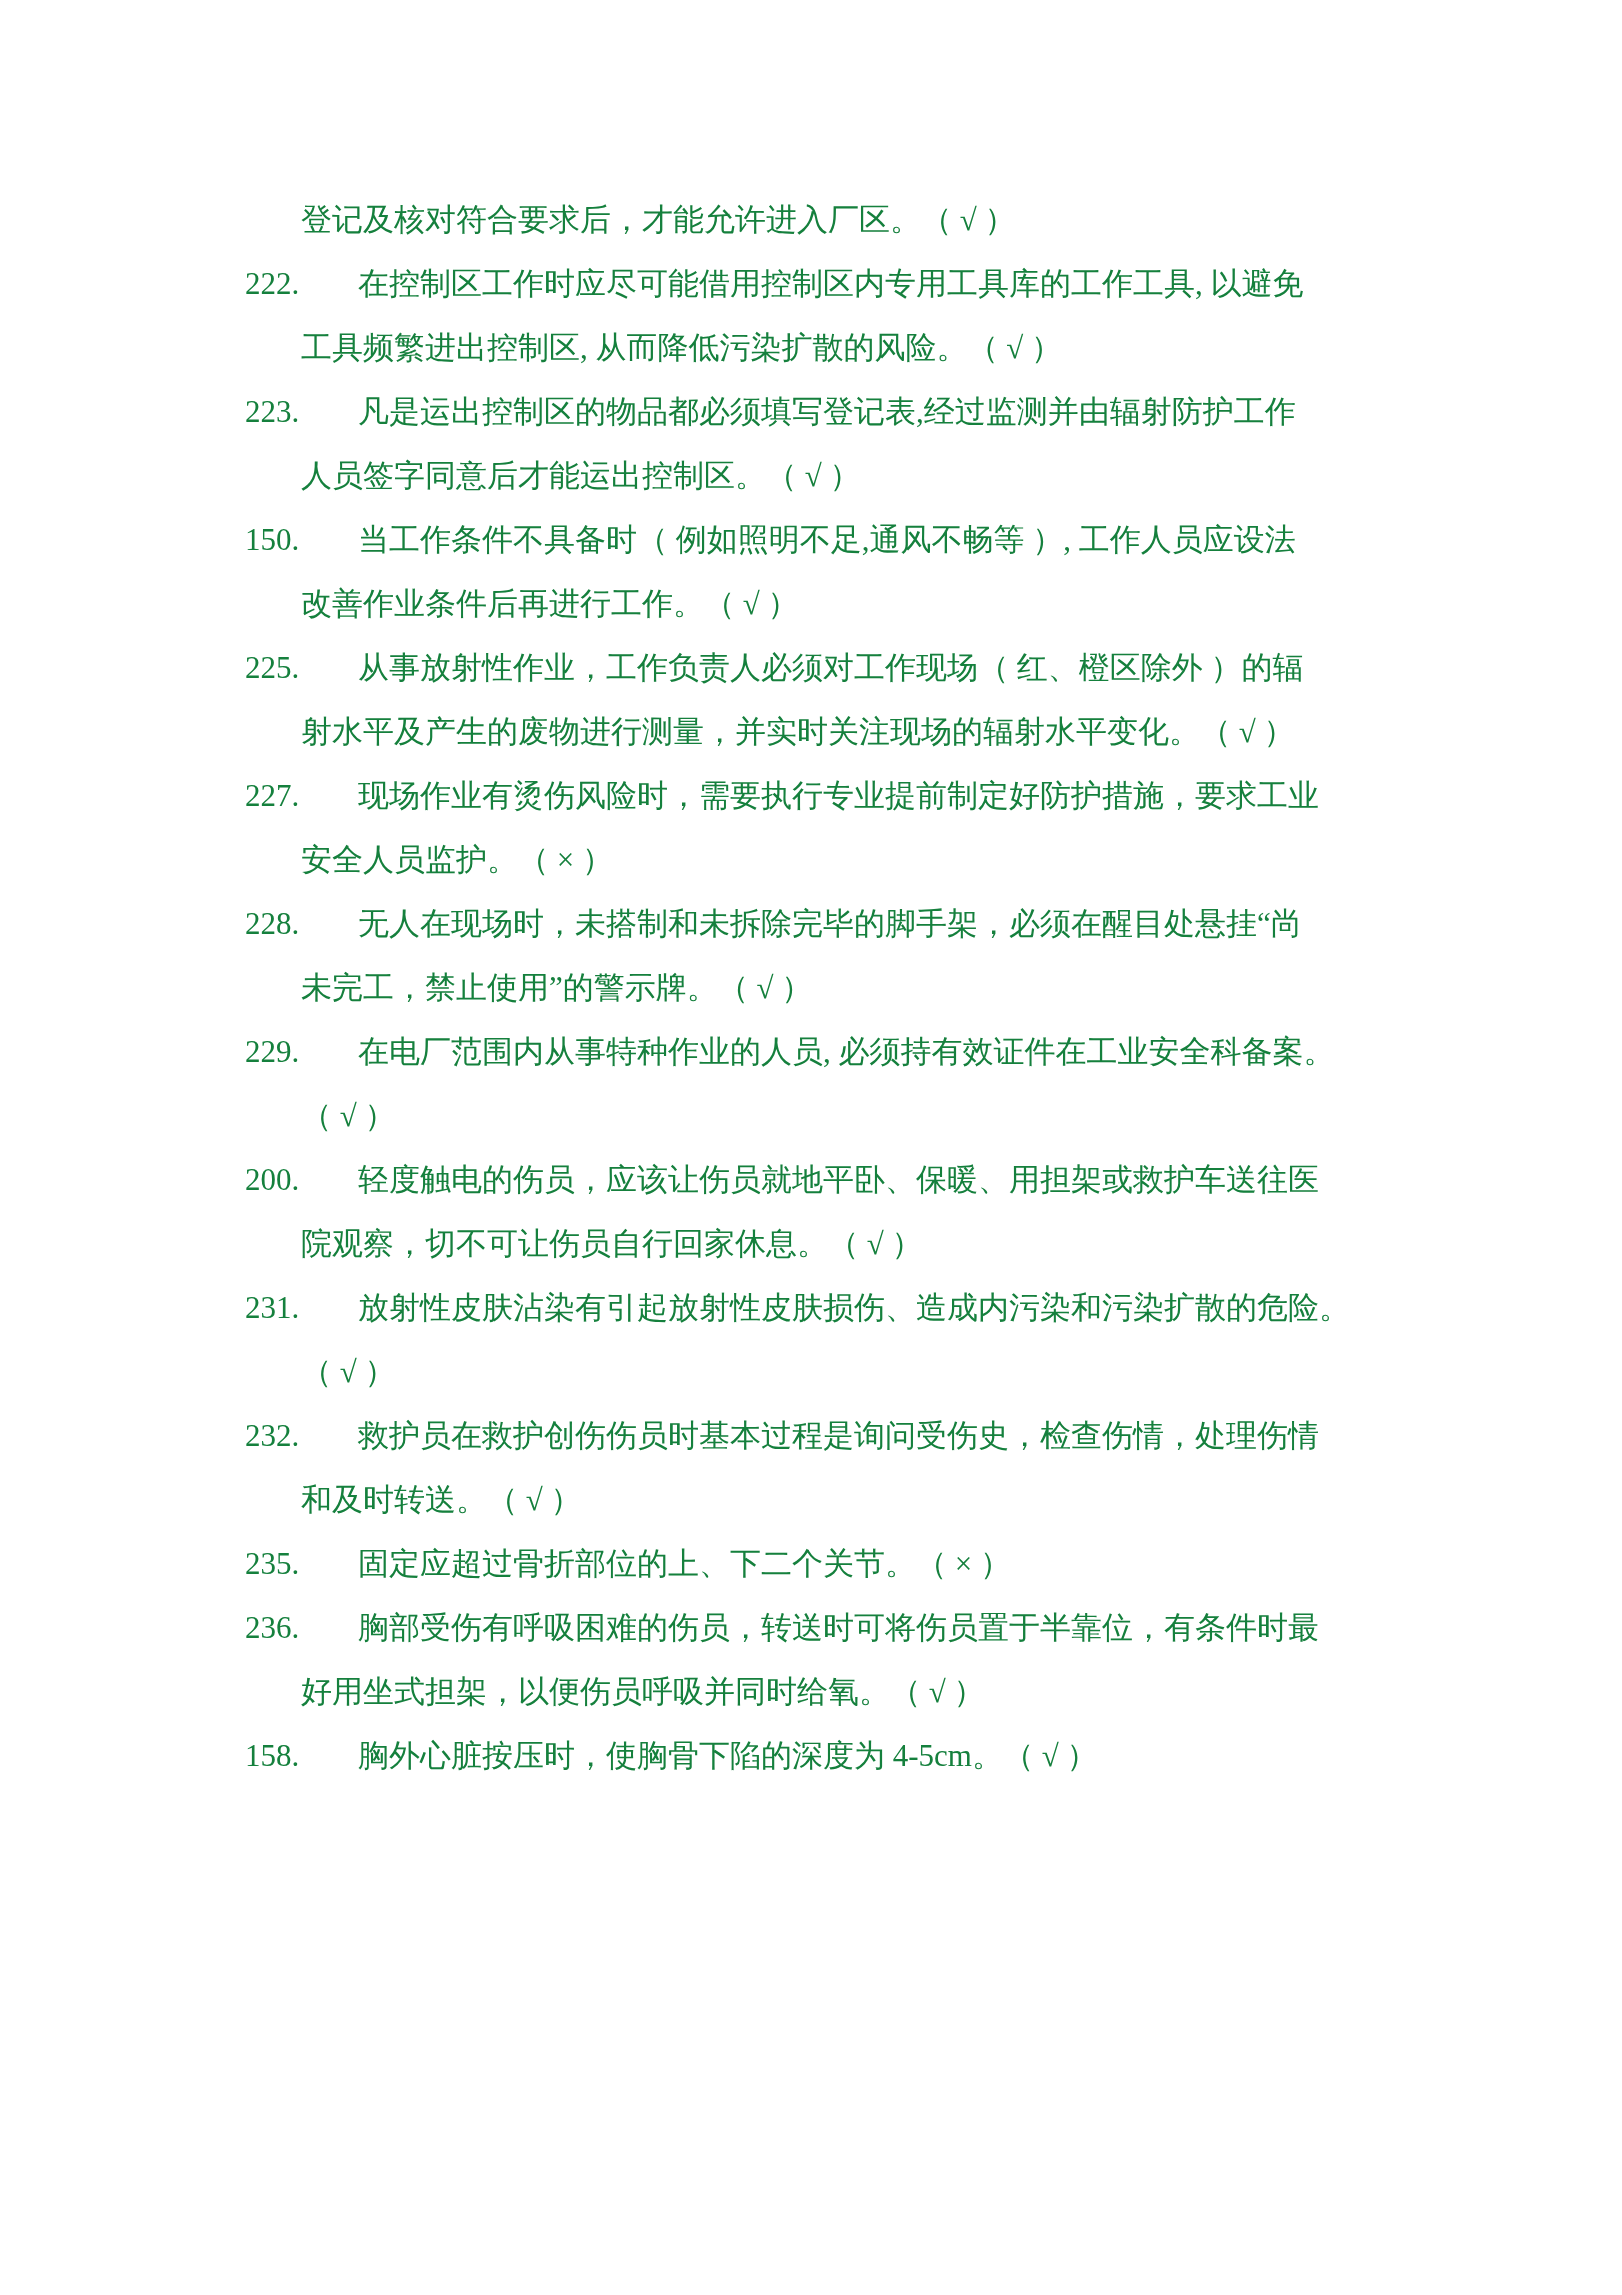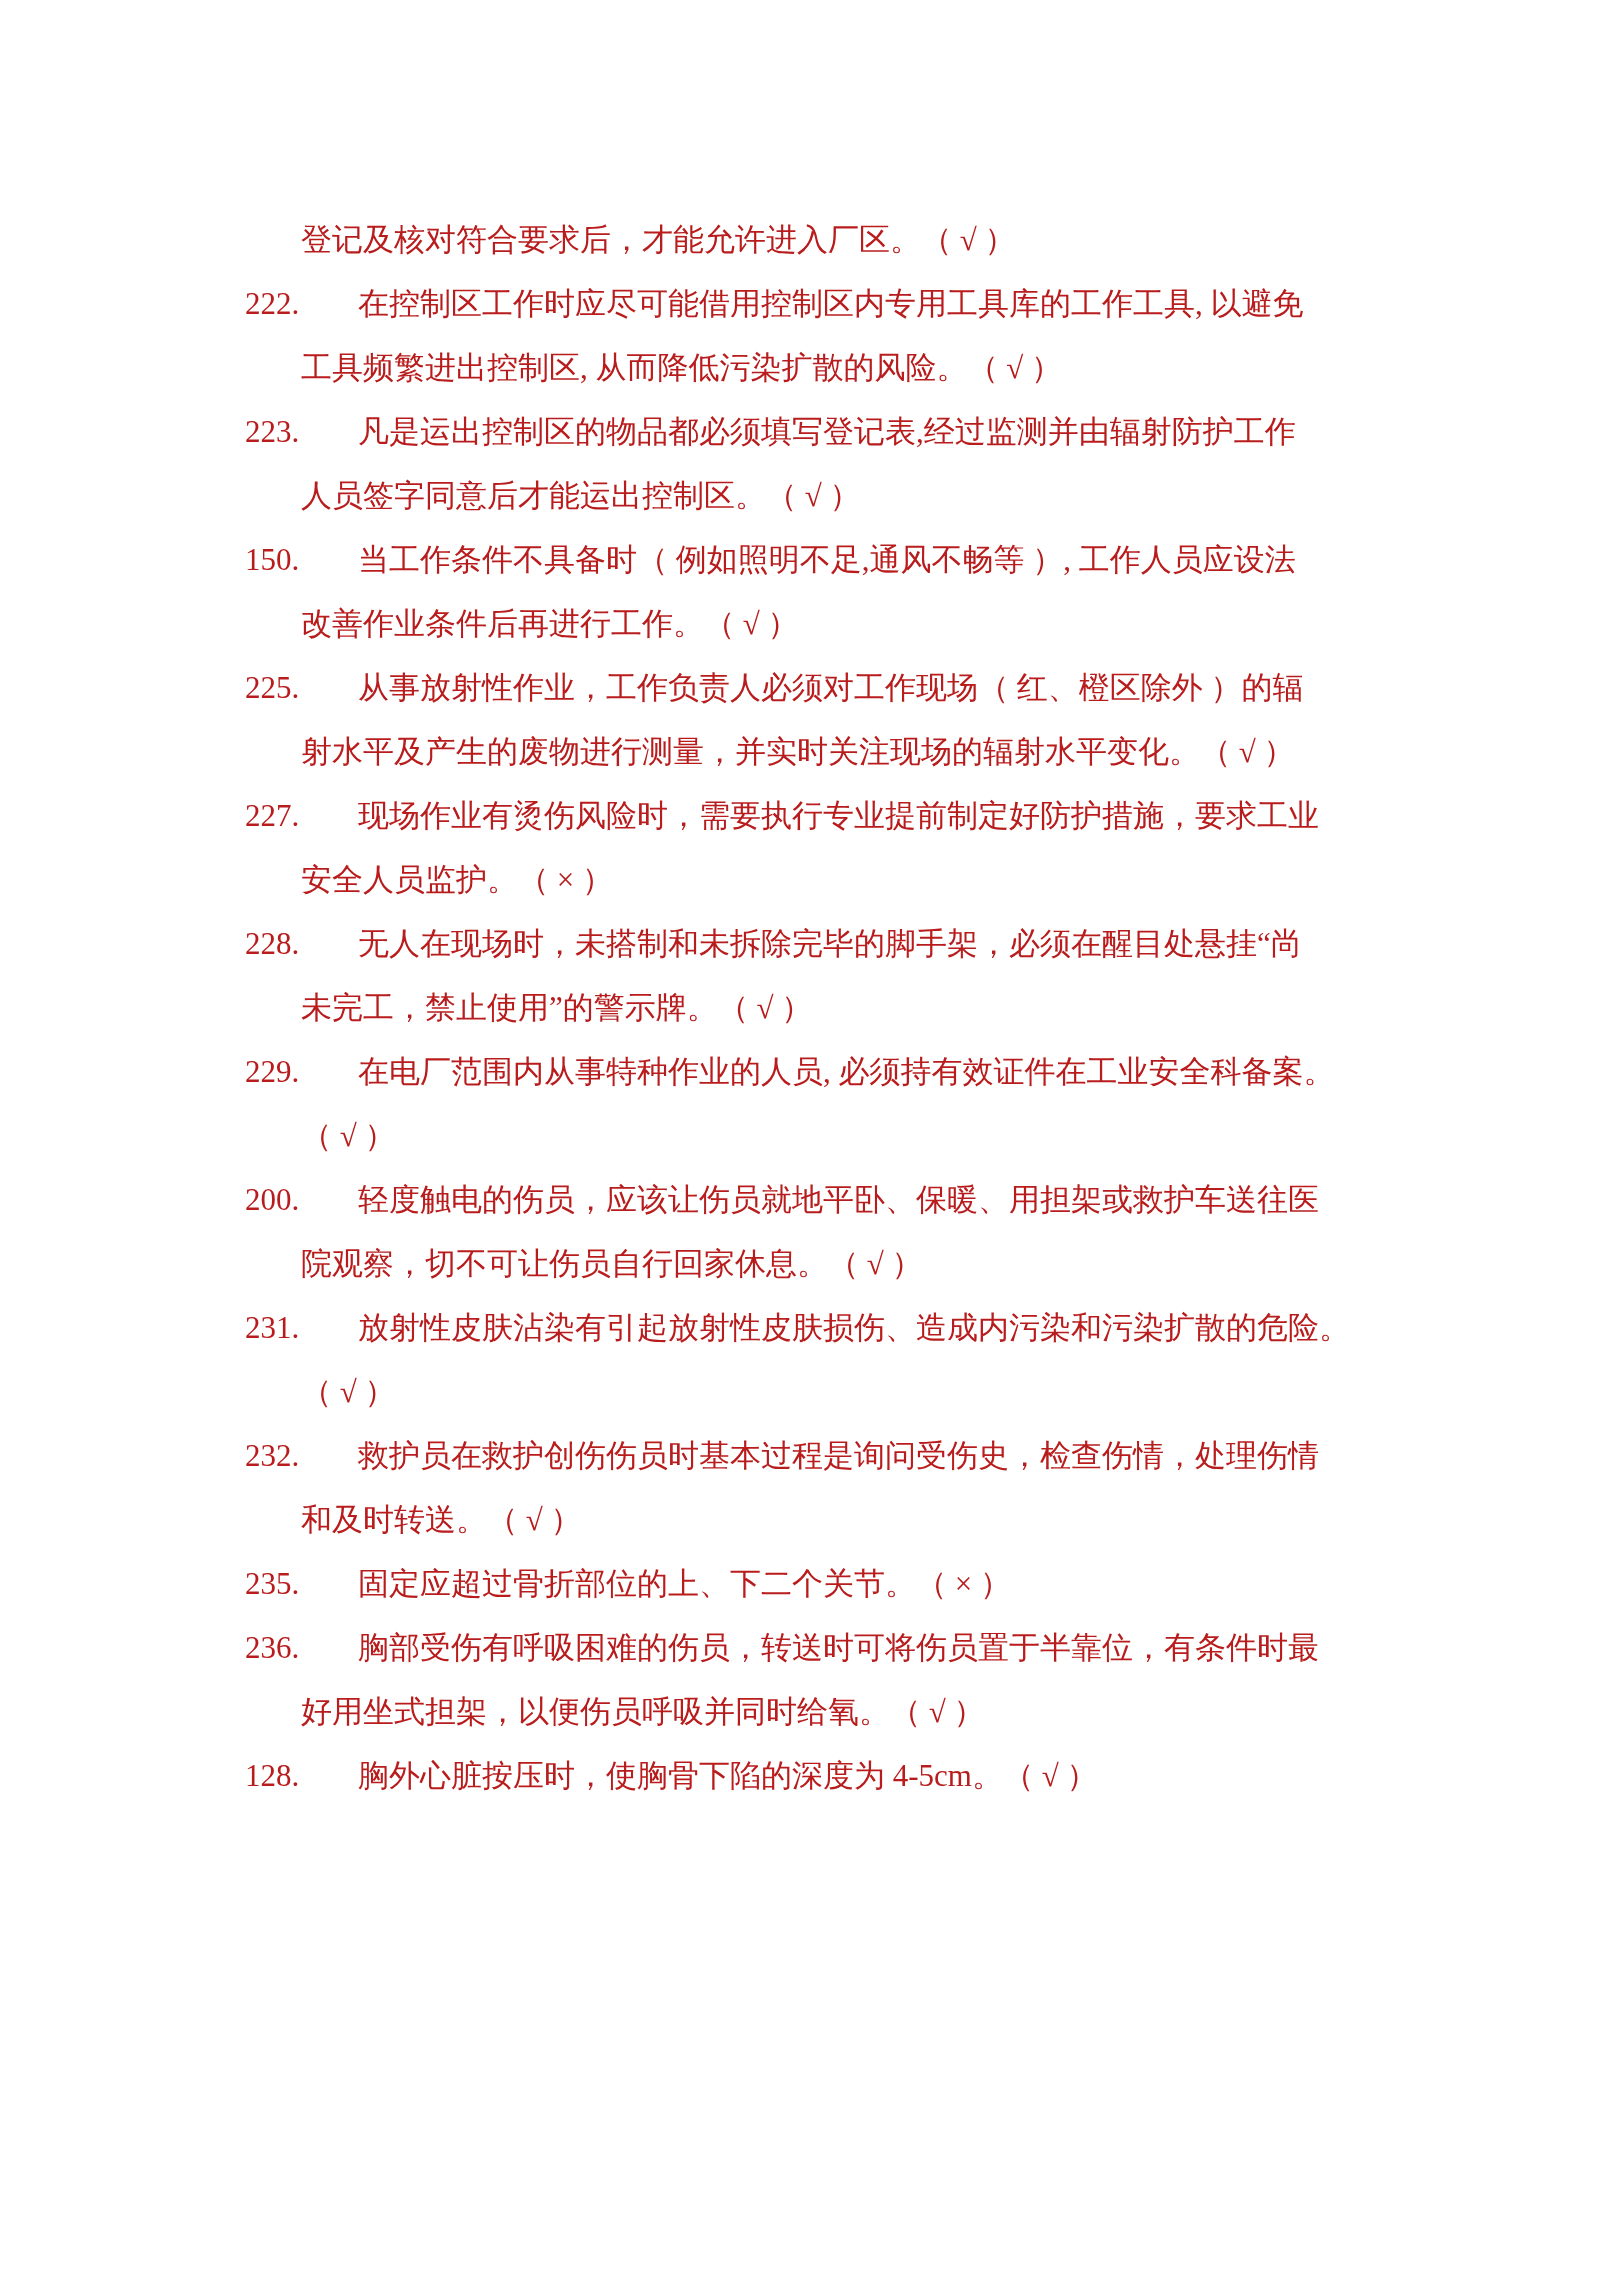--- a/index.html
+++ b/index.html
@@ -7,25 +7,25 @@
     width: 1623px;
     height: 2295px;
     background: #ffffff;
     position: relative;
     overflow: hidden;
     font-family: "Liberation Serif", "DejaVu Serif", serif;
   }
   .question-list {
     position: absolute;
     left: 245px;
-    top: 208px;
+    top: 188px;
     width: 1142px;
     font-size: 31px;
     line-height: 64px;
-    color: #b91c1c;
+    color: #15803d;
   }
   .item {
     padding-left: 56px;
     text-indent: -56px;
     white-space: pre-line;
     text-align: left;
   }
   .item.cont {
     text-indent: 0;
   }
@@ -58,15 +58,15 @@
 （ √ ）</span></div>
   <div class="item"><span class="num">200.</span><span class="txt">轻度触电的伤员，应该让伤员就地平卧、保暖、用担架或救护车送往医
 院观察，切不可让伤员自行回家休息。（ √ ）</span></div>
   <div class="item"><span class="num">231.</span><span class="txt">放射性皮肤沾染有引起放射性皮肤损伤、造成内污染和污染扩散的危险。
 （ √ ）</span></div>
   <div class="item"><span class="num">232.</span><span class="txt">救护员在救护创伤伤员时基本过程是询问受伤史，检查伤情，处理伤情
 和及时转送。（ √ ）</span></div>
   <div class="item"><span class="num">235.</span><span class="txt">固定应超过骨折部位的上、下二个关节。（ × ）</span></div>
   <div class="item"><span class="num">236.</span><span class="txt">胸部受伤有呼吸困难的伤员，转送时可将伤员置于半靠位，有条件时最
 好用坐式担架，以便伤员呼吸并同时给氧。（ √ ）</span></div>
-  <div class="item"><span class="num">128.</span><span class="txt">胸外心脏按压时，使胸骨下陷的深度为 4-5cm。（ √ ）</span></div>
+  <div class="item"><span class="num">158.</span><span class="txt">胸外心脏按压时，使胸骨下陷的深度为 4-5cm。（ √ ）</span></div>
 </div>
 
 
 </body></html>

